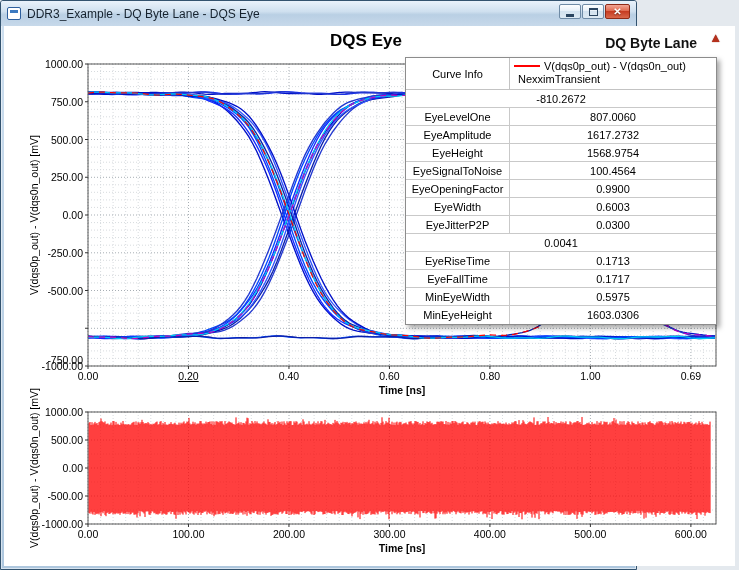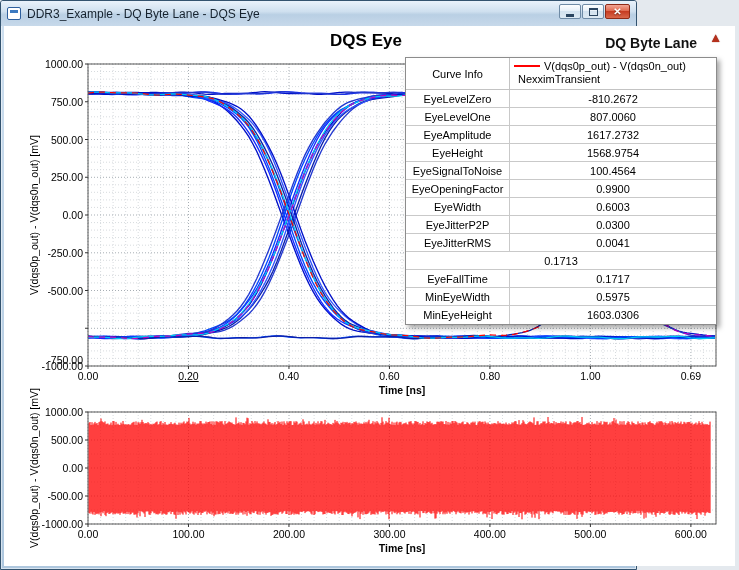--- a/index.html
+++ b/index.html
@@ -284,21 +284,20 @@
         <div class="chr">
           <div class="lrow">
             <span class="lline" style="border-top-color: rgb(255, 0, 0);"></span>
             <span>V(dqs0p_out) - V(dqs0n_out)</span>
           </div>
           <div class="lsub">NexximTransient</div>
         </div>
       </div>
       <div id="curve-rows">
           <div class="crow">
-            <div class="cl">EyeLevelZero</div>
             <div class="cv">-810.2672</div>
           </div>
           <div class="crow">
             <div class="cl">EyeLevelOne</div>
             <div class="cv">807.0060</div>
           </div>
           <div class="crow">
             <div class="cl">EyeAmplitude</div>
             <div class="cv">1617.2732</div>
           </div>
@@ -316,24 +315,24 @@
           </div>
           <div class="crow">
             <div class="cl">EyeWidth</div>
             <div class="cv">0.6003</div>
           </div>
           <div class="crow">
             <div class="cl">EyeJitterP2P</div>
             <div class="cv">0.0300</div>
           </div>
           <div class="crow">
-            <div class="cl">EyeJitterRMS</div>
             <div class="cv">0.0041</div>
           </div>
           <div class="crow">
+            <div class="cl">EyeRiseTime</div>
             <div class="cv">0.1713</div>
           </div>
           <div class="crow">
             <div class="cl">EyeFallTime</div>
             <div class="cv">0.1717</div>
           </div>
           <div class="crow">
             <div class="cl">MinEyeWidth</div>
             <div class="cv">0.5975</div>
           </div>

